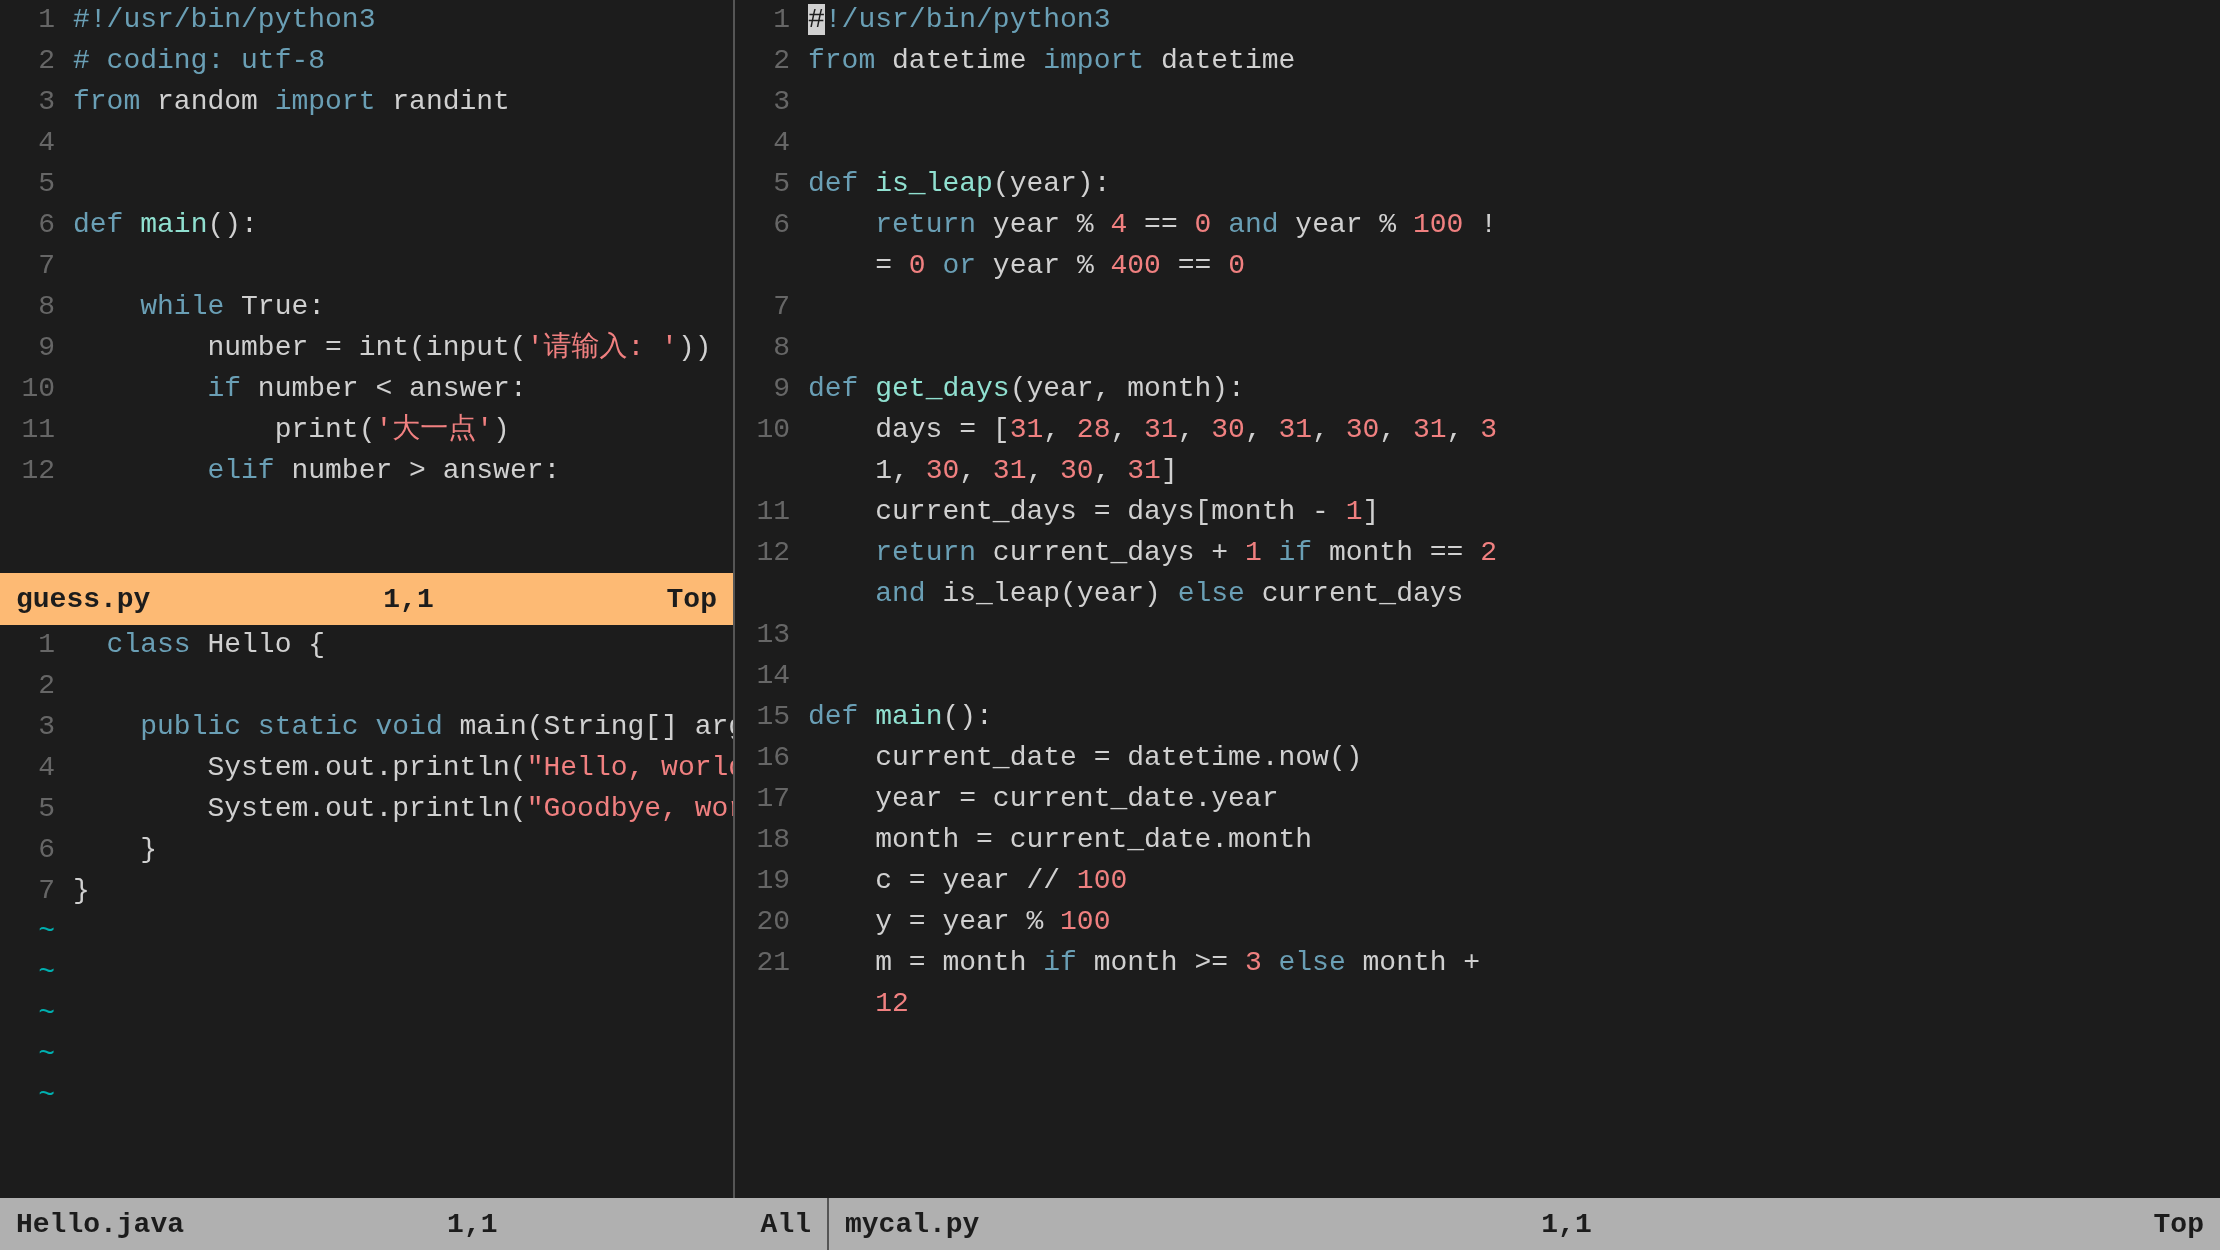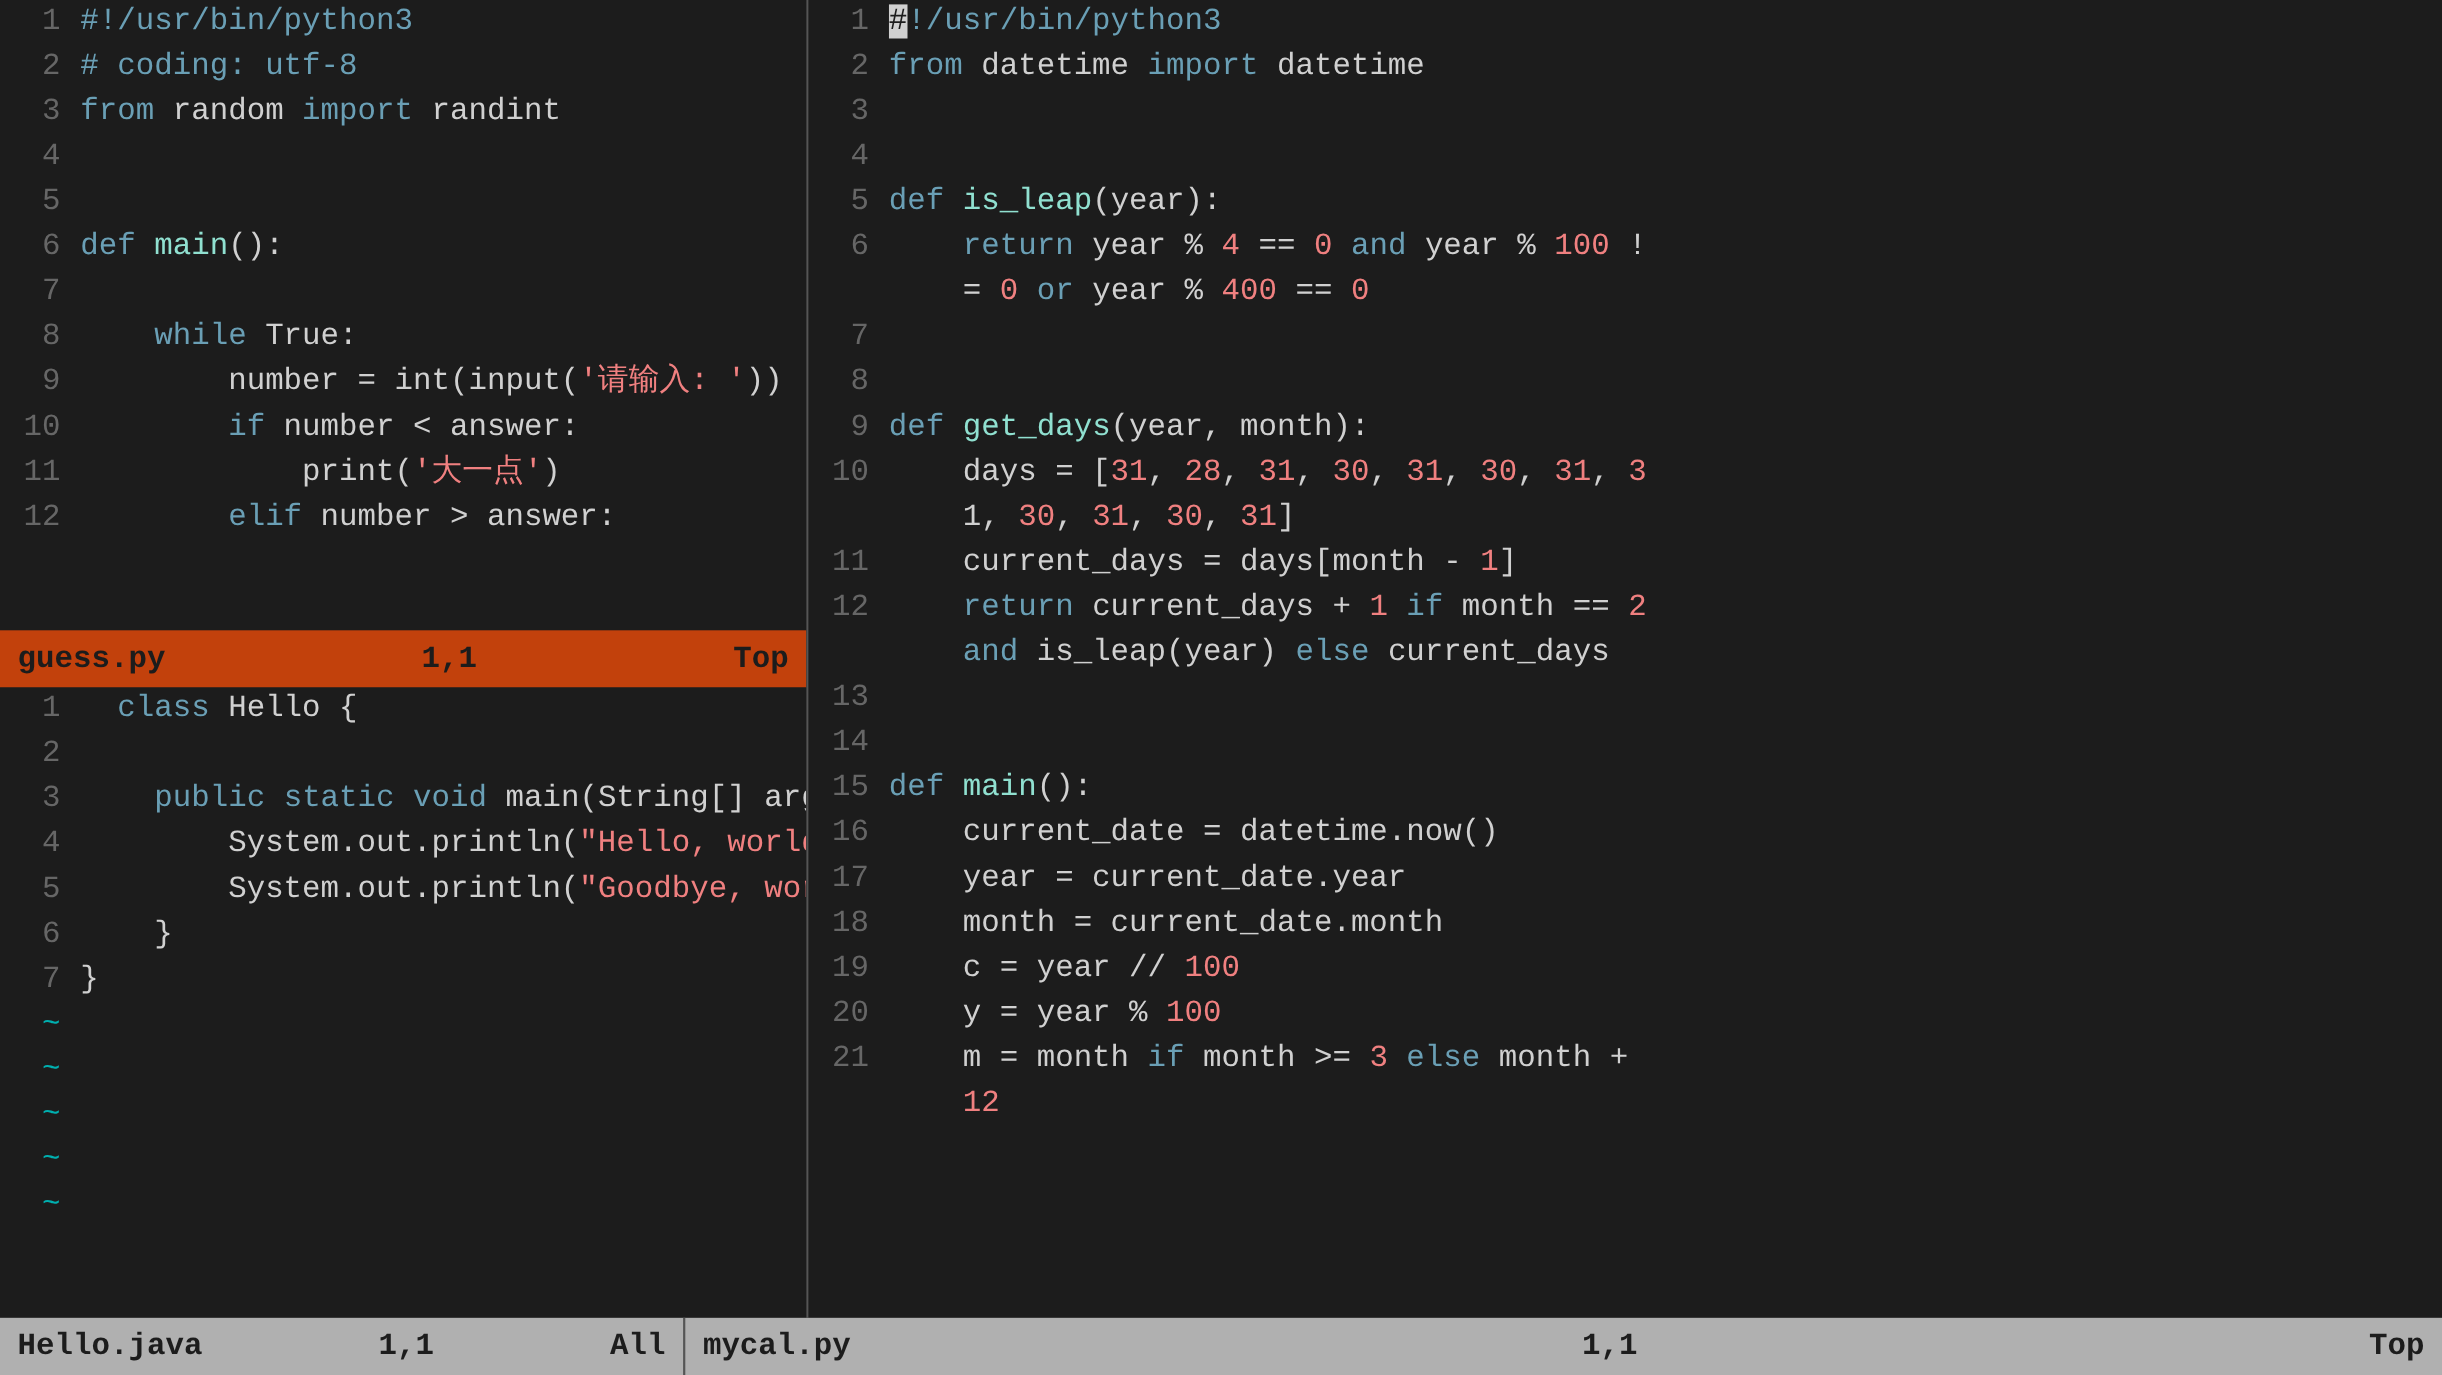--- a/index.html
+++ b/index.html
@@ -31,40 +31,40 @@
     .pane-right {
       flex: 1;
     }
     .code-area {
       flex: 1;
       overflow: hidden;
       background: #1c1c1c;
       padding: 0;
     }
     .status-bar {
-      background: #c2410c;
+      background: #fdba74;
       color: #1c1c1c;
       padding: 4px 16px;
       display: flex;
       justify-content: space-between;
       font-size: 28px;
       font-weight: bold;
       height: 52px;
       align-items: center;
     }
     .bottom-status {
       display: flex;
       background: #b0b0b0;
       color: #1c1c1c;
       font-size: 28px;
       font-weight: bold;
       height: 52px;
     }
     .bottom-status-left {
-      width: 623px;
+      width: 829px;
       border-right: 2px solid #555;
       padding: 4px 16px;
       display: flex;
       justify-content: space-between;
       align-items: center;
     }
     .bottom-status-right {
       flex: 1;
       padding: 4px 16px;
       display: flex;

